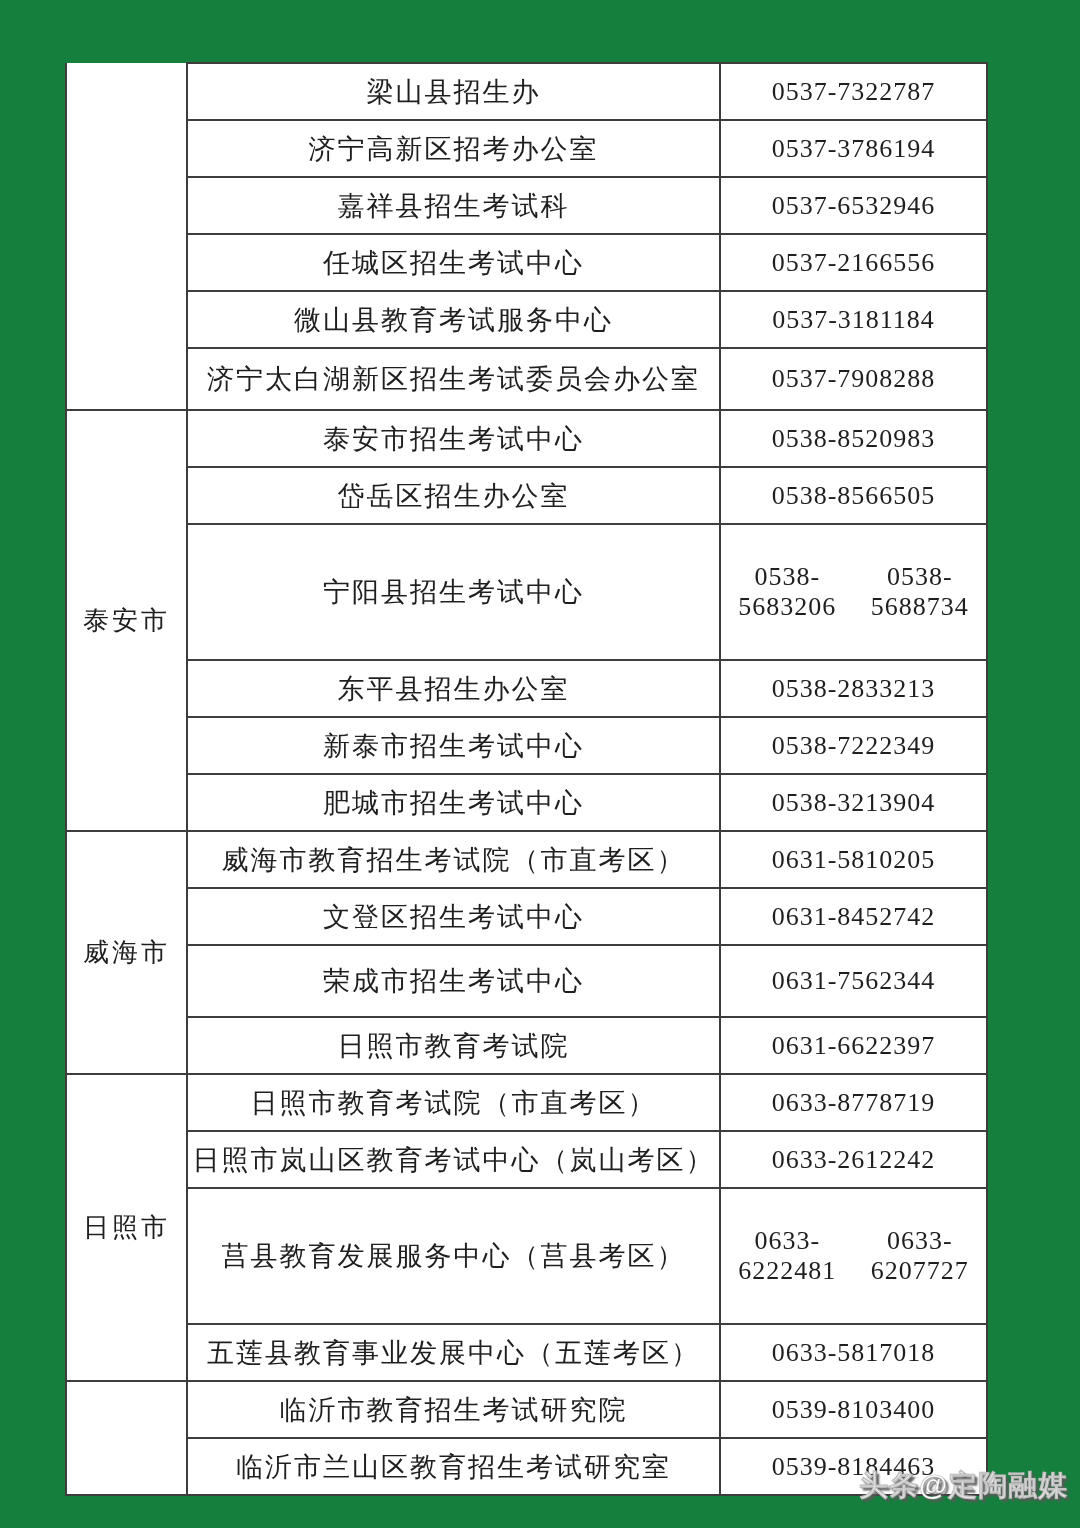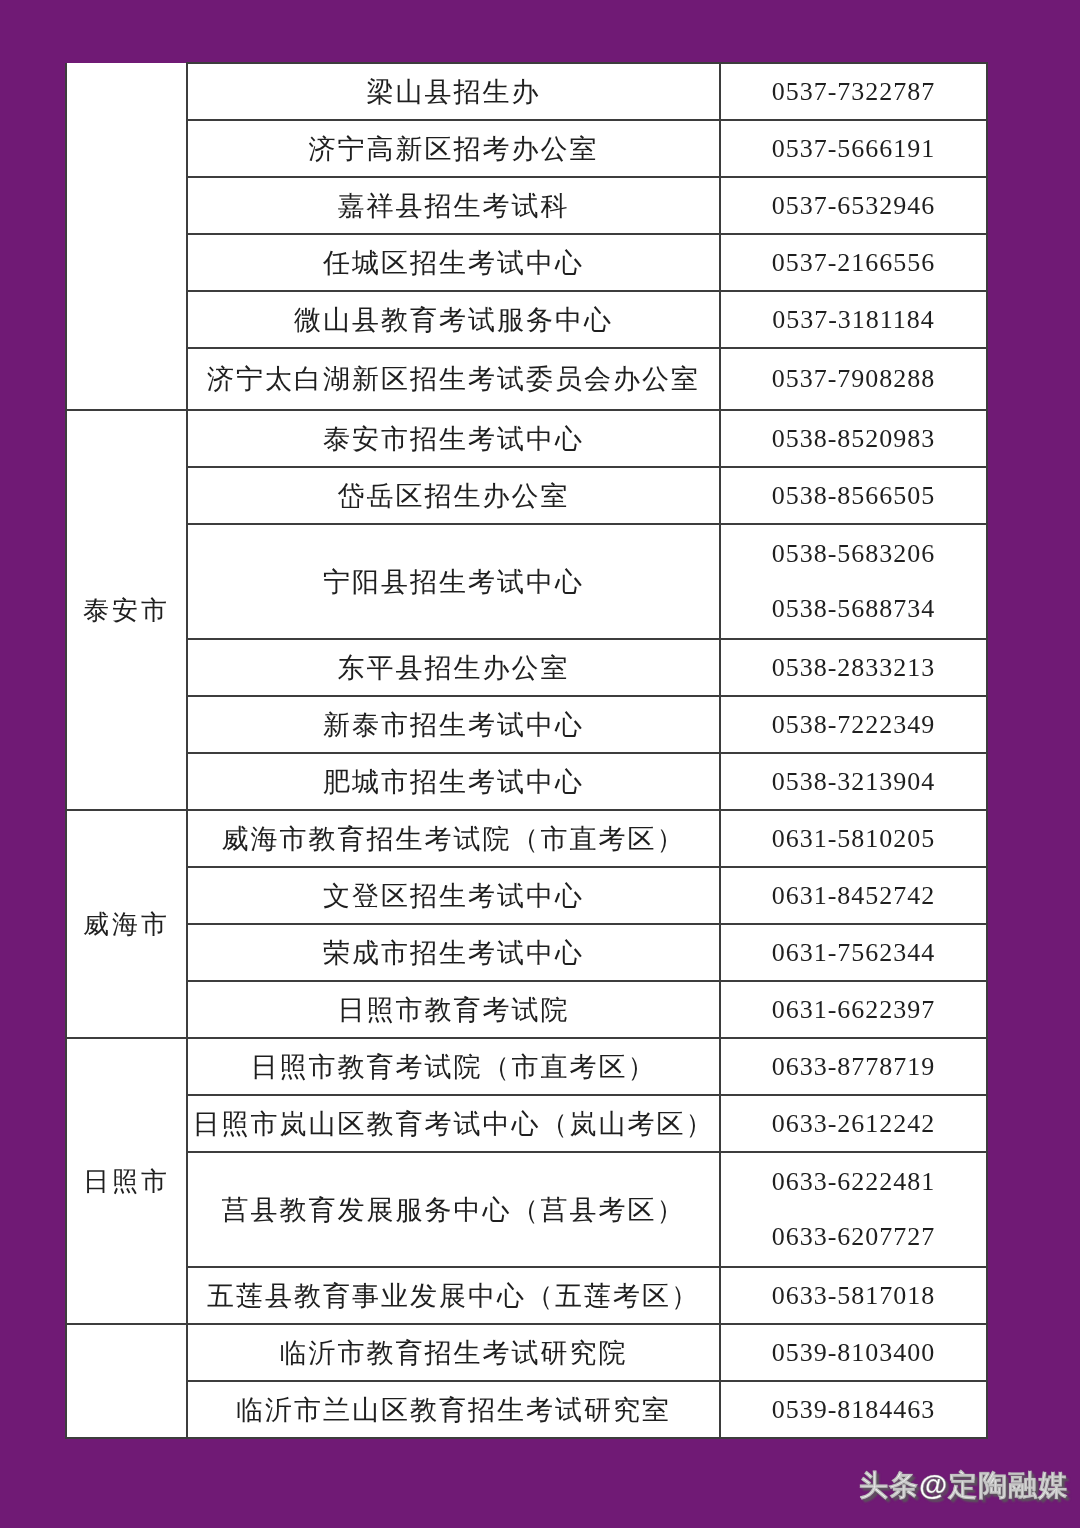--- a/index.html
+++ b/index.html
@@ -10,21 +10,21 @@
     width: 1080px;
     height: 1528px;
     background: #ffffff;
     position: relative;
     overflow: hidden;
     font-family: "Liberation Serif", serif;
   }
   .sheet {
     position: absolute;
     inset: 0;
-    background: #701a75;
+    background: #15803d;
   }
   table.contacts {
     position: absolute;
     left: 65px;
     top: 62px;
     border-collapse: collapse;
     table-layout: fixed;
     border-spacing: 0;
   }
   col.c-city   { width: 121px; }
@@ -48,22 +48,22 @@
   td.office {
     font-size: 27px;
     letter-spacing: 2px;
   }
   td.phone {
     font-size: 26px;
     letter-spacing: 1px;
   }
   .phone-stack {
     display: flex;
-    flex-direction: column;
-    height: 111px;
+    flex-direction: row;
+    height: 134px;
   }
   .phone-stack .phone-number {
     flex: 1;
     display: flex;
     align-items: center;
     justify-content: center;
   }
   .watermark {
     position: absolute;
     top: 1466px;
@@ -93,21 +93,21 @@
       <col class="c-phone">
     </colgroup>
     <tbody>
         <tr style="height: 57px;">
           <td class="city no-top" rowspan="6"></td>
           <td class="office">梁山县招生办</td>
           <td class="phone">0537-7322787</td>
         </tr>
         <tr style="height: 57px;">
           <td class="office">济宁高新区招考办公室</td>
-          <td class="phone">0537-5666191</td>
+          <td class="phone">0537-3786194</td>
         </tr>
         <tr style="height: 57px;">
           <td class="office">嘉祥县招生考试科</td>
           <td class="phone">0537-6532946</td>
         </tr>
         <tr style="height: 57px;">
           <td class="office">任城区招生考试中心</td>
           <td class="phone">0537-2166556</td>
         </tr>
         <tr style="height: 57px;">
@@ -150,21 +150,21 @@
         </tr>
         <tr style="height: 57px;">
           <td class="city" rowspan="4">威海市</td>
           <td class="office">威海市教育招生考试院（市直考区）</td>
           <td class="phone">0631-5810205</td>
         </tr>
         <tr style="height: 57px;">
           <td class="office">文登区招生考试中心</td>
           <td class="phone">0631-8452742</td>
         </tr>
-        <tr style="height: 57px;">
+        <tr style="height: 72px;">
           <td class="office">荣成市招生考试中心</td>
           <td class="phone">0631-7562344</td>
         </tr>
         <tr style="height: 57px;">
           <td class="office">日照市教育考试院</td>
           <td class="phone">0631-6622397</td>
         </tr>
         <tr style="height: 57px;">
           <td class="city" rowspan="4">日照市</td>
           <td class="office">日照市教育考试院（市直考区）</td>

